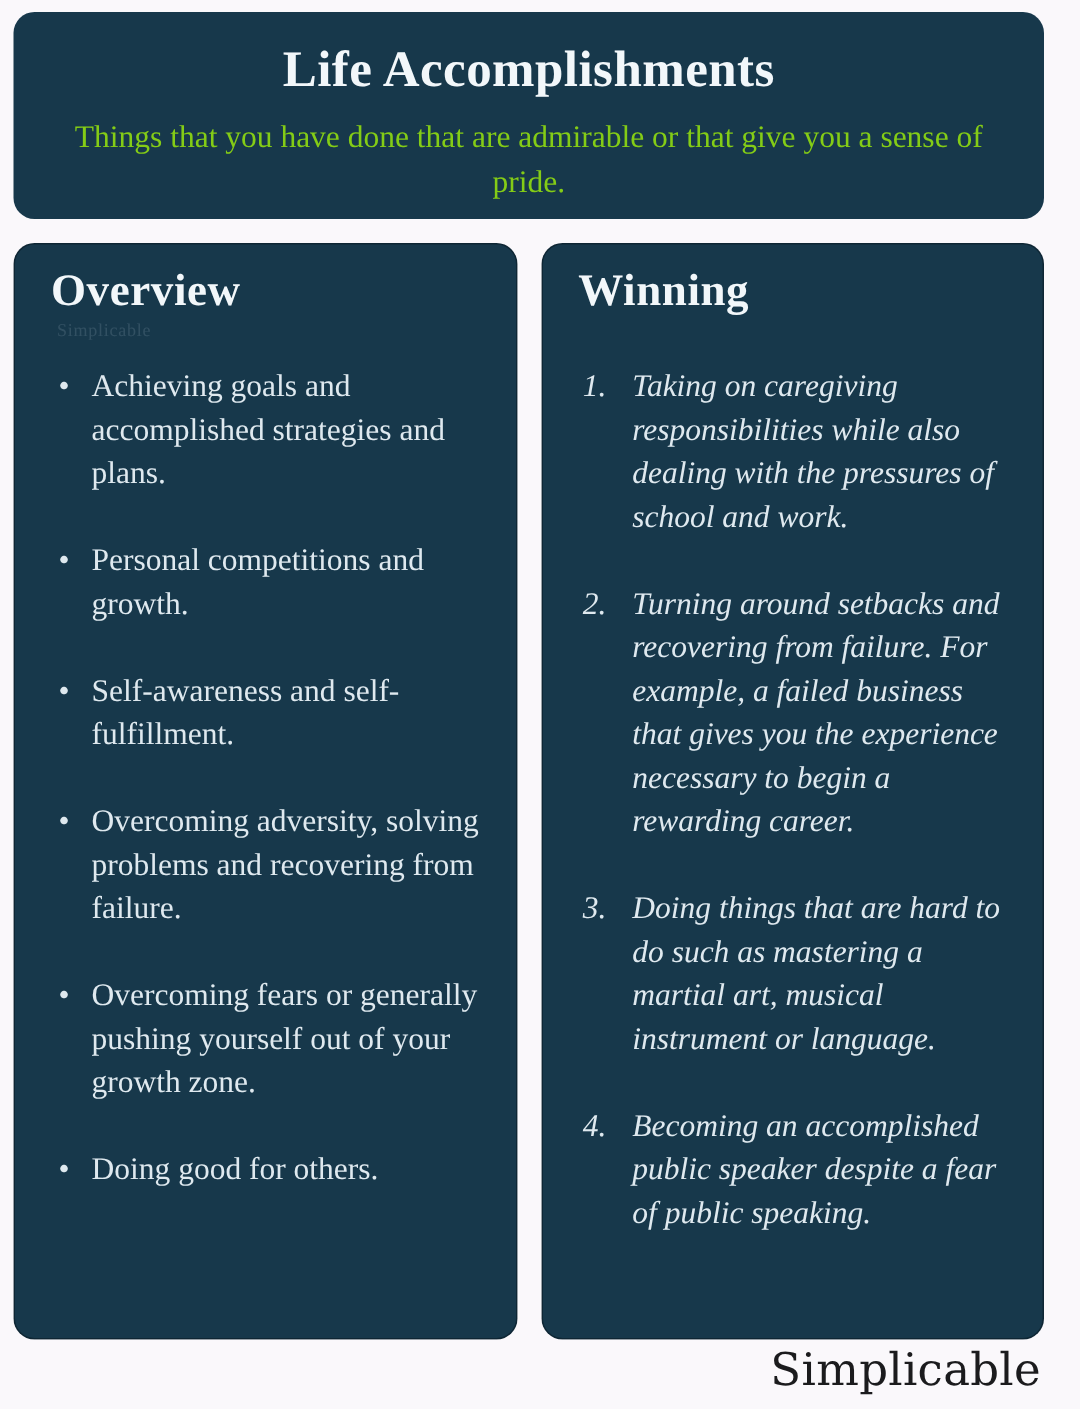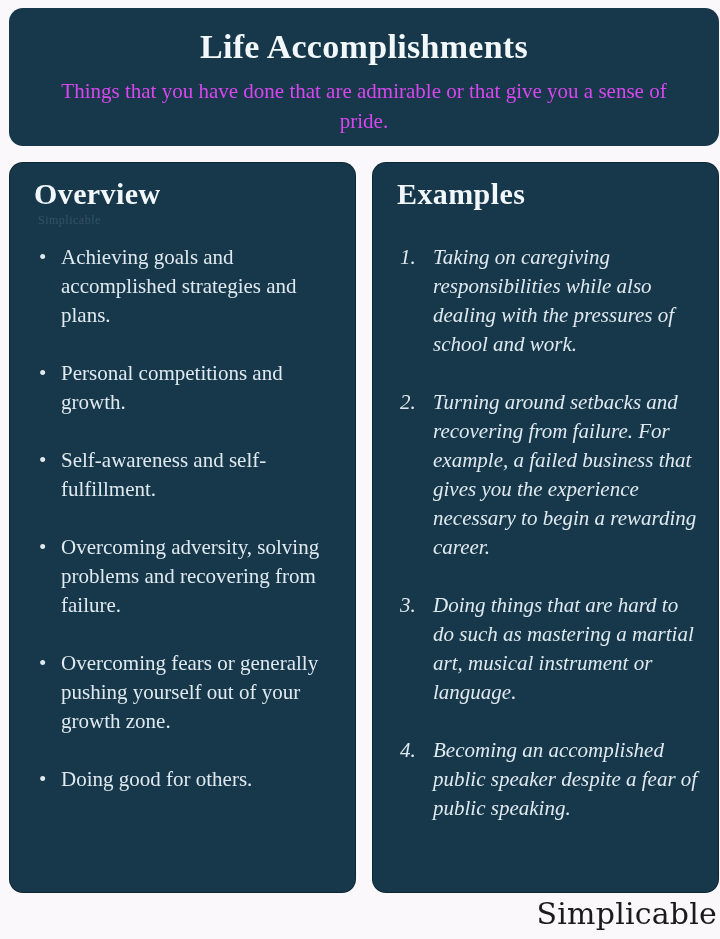--- a/index.html
+++ b/index.html
@@ -7,21 +7,21 @@
     width: 720px;
     height: 939px;
     background: #faf8fb;
     font-family: "Liberation Serif", "DejaVu Serif", serif;
     overflow: hidden;
   }
   .page {
     box-sizing: border-box;
     width: 720px;
     height: 939px;
-    padding: 8px 1px 0 9px;
+    padding: 8px 24px 0 9px;
   }
   .header-card {
     box-sizing: border-box;
     height: 138px;
     background: #17384b;
     border-radius: 14px;
     text-align: center;
     padding: 14px 40px 0 40px;
     margin-bottom: 16px;
   }
@@ -30,21 +30,21 @@
     font-size: 34px;
     font-weight: 600;
     letter-spacing: 0.3px;
     color: #f2f7fa;
   }
   .header-card .subtitle {
     margin: 4px auto;
     max-width: 620px;
     font-size: 21px;
     line-height: 1.45;
-    color: #d946ef;
+    color: #84cc16;
   }
   .columns {
     display: flex;
     gap: 16px;
     height: 731px;
     justify-content: space-between;
   }
   .card {
     box-sizing: border-box;
     flex: 1 1 0;
@@ -126,21 +126,21 @@
         <li>Achieving goals and accomplished strategies and plans.</li>
         <li>Personal competitions and growth.</li>
         <li>Self-awareness and self-fulfillment.</li>
         <li>Overcoming adversity, solving problems and recovering from failure.</li>
         <li>Overcoming fears or generally pushing yourself out of your growth zone.</li>
         <li>Doing good for others.</li>
       </ul>
     </section>
 
     <section class="card">
-      <h2>Examples</h2>
+      <h2>Winning</h2>
       <ol class="numbered">
         <li>Taking on caregiving responsibilities while also dealing with the pressures of school and work.</li>
         <li>Turning around setbacks and recovering from failure. For example, a failed business that gives you the experience necessary to begin a rewarding career.</li>
         <li>Doing things that are hard to do such as mastering a martial art, musical instrument or language.</li>
         <li>Becoming an accomplished public speaker despite a fear of public speaking.</li>
       </ol>
     </section>
 
   </main>
 

